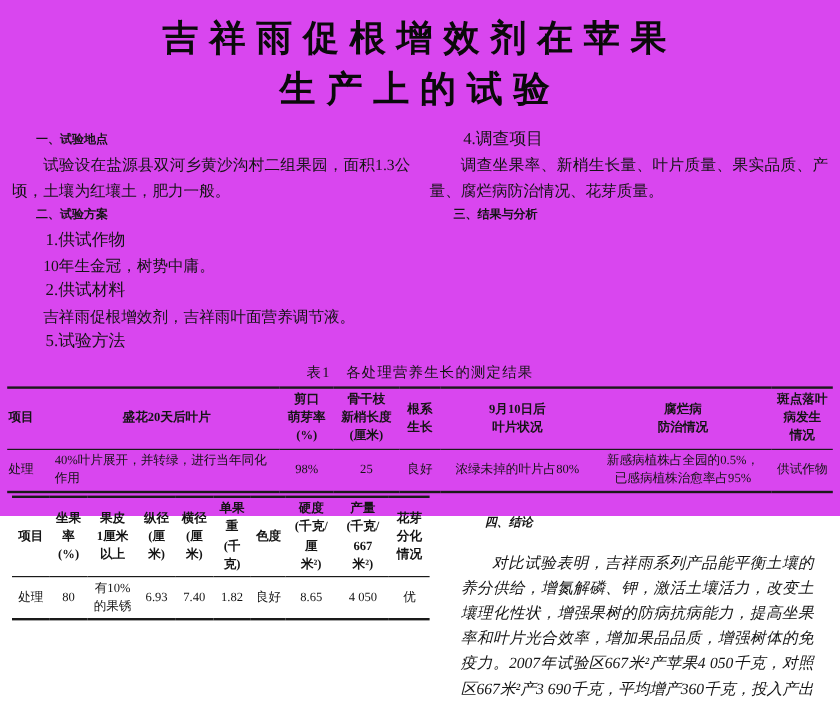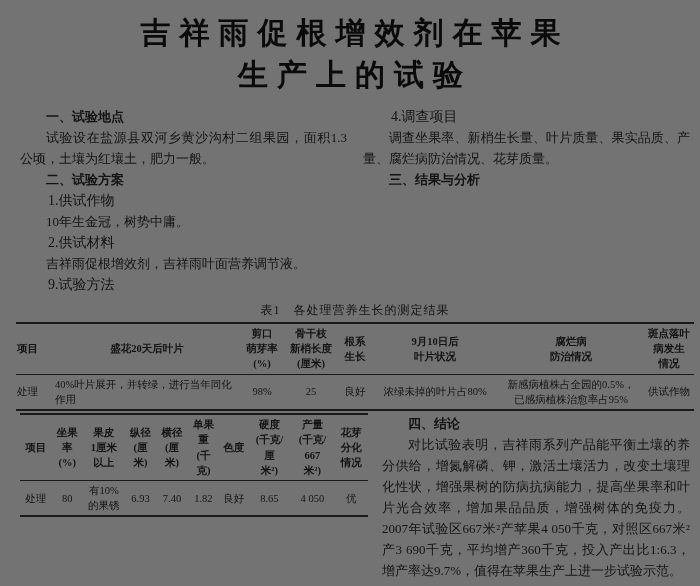--- a/index.html
+++ b/index.html
@@ -10,24 +10,24 @@
   body {
     width: 700px;
     height: 586px;
     overflow: hidden;
     font-family: "Liberation Serif", serif;
     color: #141414;
     position: relative;
   }
   .page {
     width: 700px;
-    height: 586px;
-    background: #737373;
+    height: 430px;
+    background: #d946ef;
     box-sizing: border-box;
-    padding: 10px 6px 4px 16px;
+    padding: 10px 6px 4px 6px;
   }
   .title {
     font-family: "Liberation Sans", sans-serif;
     font-weight: bold;
     font-size: 30px;
     line-height: 42px;
     text-align: center;
     letter-spacing: 9px;
     margin: 2px 0 10px 0;
     color: #0a0a0a;
@@ -40,21 +40,21 @@
   .col {
     flex: 1 1 0;
     font-size: 13px;
     line-height: 21px;
     text-align: justify;
   }
   .col p { margin: 0; text-indent: 2em; }
   .sec-head {
     font-family: "Liberation Sans", sans-serif;
     font-weight: bold;
-    font-size: 13px;
+    font-size: 10px;
   }
   .sub-head { font-size: 14px; }
   .tbl-title {
     font-weight: normal;
     font-size: 12px;
     text-align: center;
     margin: 7px 0 3px 0;
     letter-spacing: 1px;
   }
   table {
@@ -77,42 +77,42 @@
   .t2 thead tr { border-bottom: 1px solid #1a1a1a; }
   .cell-left { text-align: left; }
   .bottom {
     display: flex;
     gap: 14px;
     padding: 0 4px;
     margin-top: 2px;
   }
   .bottom-left { width: 348px; flex: 0 0 348px; }
   .bottom-right { flex: 1 1 0; font-size: 13px; line-height: 21px; text-align: justify; }
-  .bottom-right p { margin: 0; text-indent: 2em; }
+  .bottom-right p { margin: 12px; text-indent: 2em; font-style: italic; }
 </style>
 </head>
 <body>
 
 <div class="page">
 
   <h1 class="title">
     <span>吉祥雨促根增效剂在苹果</span><br>
     <span>生产上的试验</span>
   </h1>
 
   <div class="columns">
     <div class="col">
       <p class="sec-head">一、试验地点</p>
       <p>试验设在盐源县双河乡黄沙沟村二组果园，面积1.3公顷，土壤为红壤土，肥力一般。</p>
       <p class="sec-head">二、试验方案</p>
       <p class="sub-head">1.供试作物</p>
       <p>10年生金冠，树势中庸。</p>
       <p class="sub-head">2.供试材料</p>
       <p>吉祥雨促根增效剂，吉祥雨叶面营养调节液。</p>
-      <p class="sub-head">9.试验方法</p>
+      <p class="sub-head">5.试验方法</p>
     </div>
     <div class="col">
       <p class="sub-head">4.调查项目</p>
       <p>调查坐果率、新梢生长量、叶片质量、果实品质、产量、腐烂病防治情况、花芽质量。</p>
       <p class="sec-head">三、结果与分析</p>
     </div>
   </div>
 
   <div class="tbl-title">表1　各处理营养生长的测定结果</div>
   <table class="t1">

